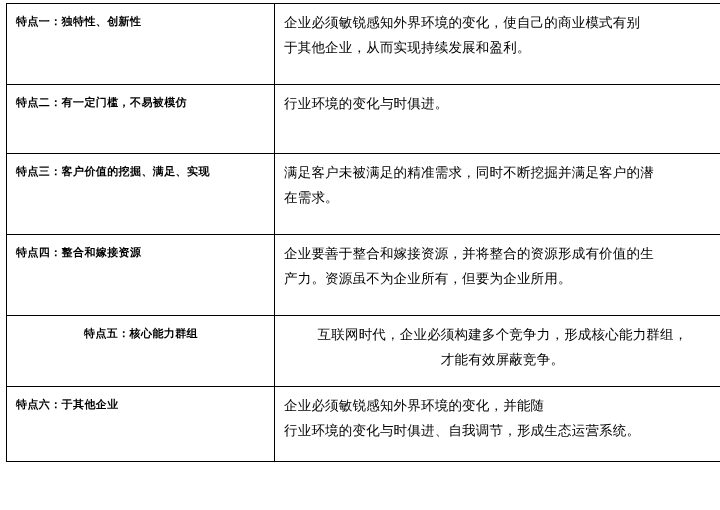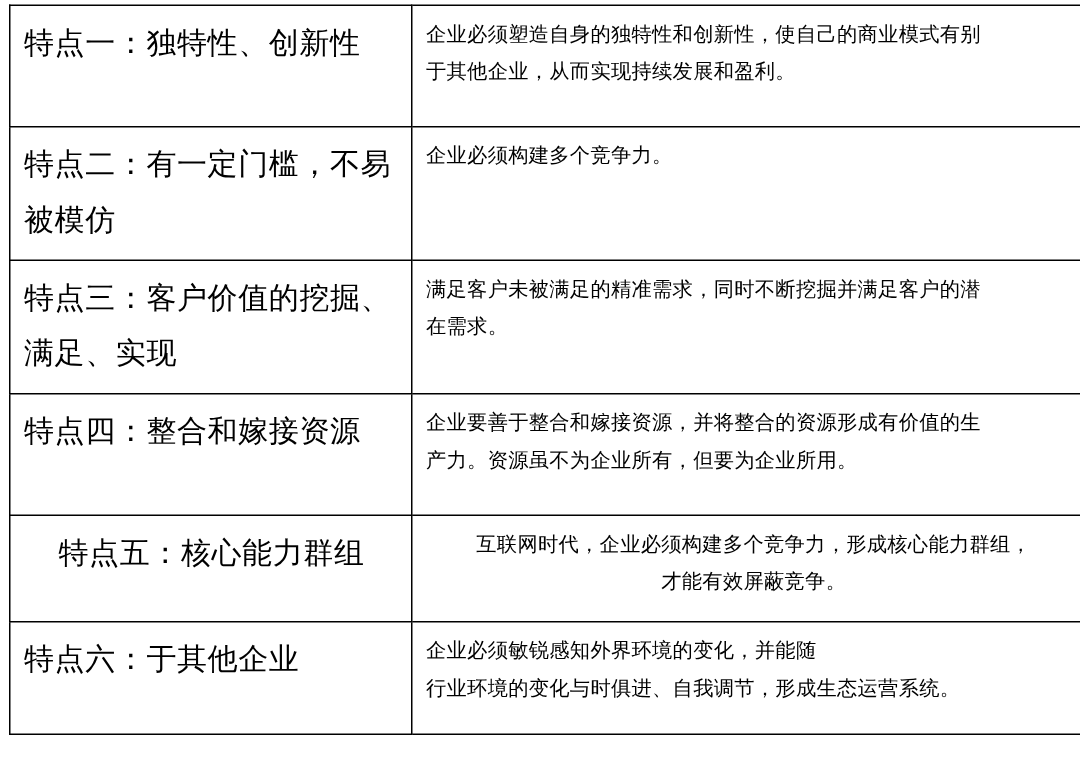--- a/index.html
+++ b/index.html
@@ -28,22 +28,22 @@
     margin-top: 3px;
   }
   table.feature-table td {
     border: 1px solid #000000;
     vertical-align: top;
     padding: 7px 8px 7px 9px;
     line-height: 1.85;
   }
   td.label-cell {
     width: 250px;
-    font-weight: normal;
-    font-size: 20px;
+    font-weight: bold;
+    font-size: 11px;
     letter-spacing: 0.4px;
   }
   td.desc-cell {
     width: 437px;
     font-size: 13.5px;
     letter-spacing: 0.2px;
   }
   .row-1 td { height: 66px; }
   .row-2 td { height: 54px; }
   .row-3 td { height: 66px; }
@@ -56,28 +56,28 @@
 </style>
 </head>
 <body>
 
 <div class="page">
   <table class="feature-table">
     <tbody>
       <tr class="row-1">
         <td class="label-cell">特点一：独特性、创新性</td>
         <td class="desc-cell">
-          <span class="desc-line">企业必须塑造自身的独特性和创新性，使自己的商业模式有别</span>
+          <span class="desc-line">企业必须敏锐感知外界环境的变化，使自己的商业模式有别</span>
           <span class="desc-line">于其他企业，从而实现持续发展和盈利。</span>
         </td>
       </tr>
       <tr class="row-2">
         <td class="label-cell">特点二：有一定门槛，不易被模仿</td>
         <td class="desc-cell">
-          <span class="desc-line">企业必须构建多个竞争力。</span>
+          <span class="desc-line">行业环境的变化与时俱进。</span>
         </td>
       </tr>
       <tr class="row-3">
         <td class="label-cell">特点三：客户价值的挖掘、满足、实现</td>
         <td class="desc-cell">
           <span class="desc-line">满足客户未被满足的精准需求，同时不断挖掘并满足客户的潜</span>
           <span class="desc-line">在需求。</span>
         </td>
       </tr>
       <tr class="row-4">

